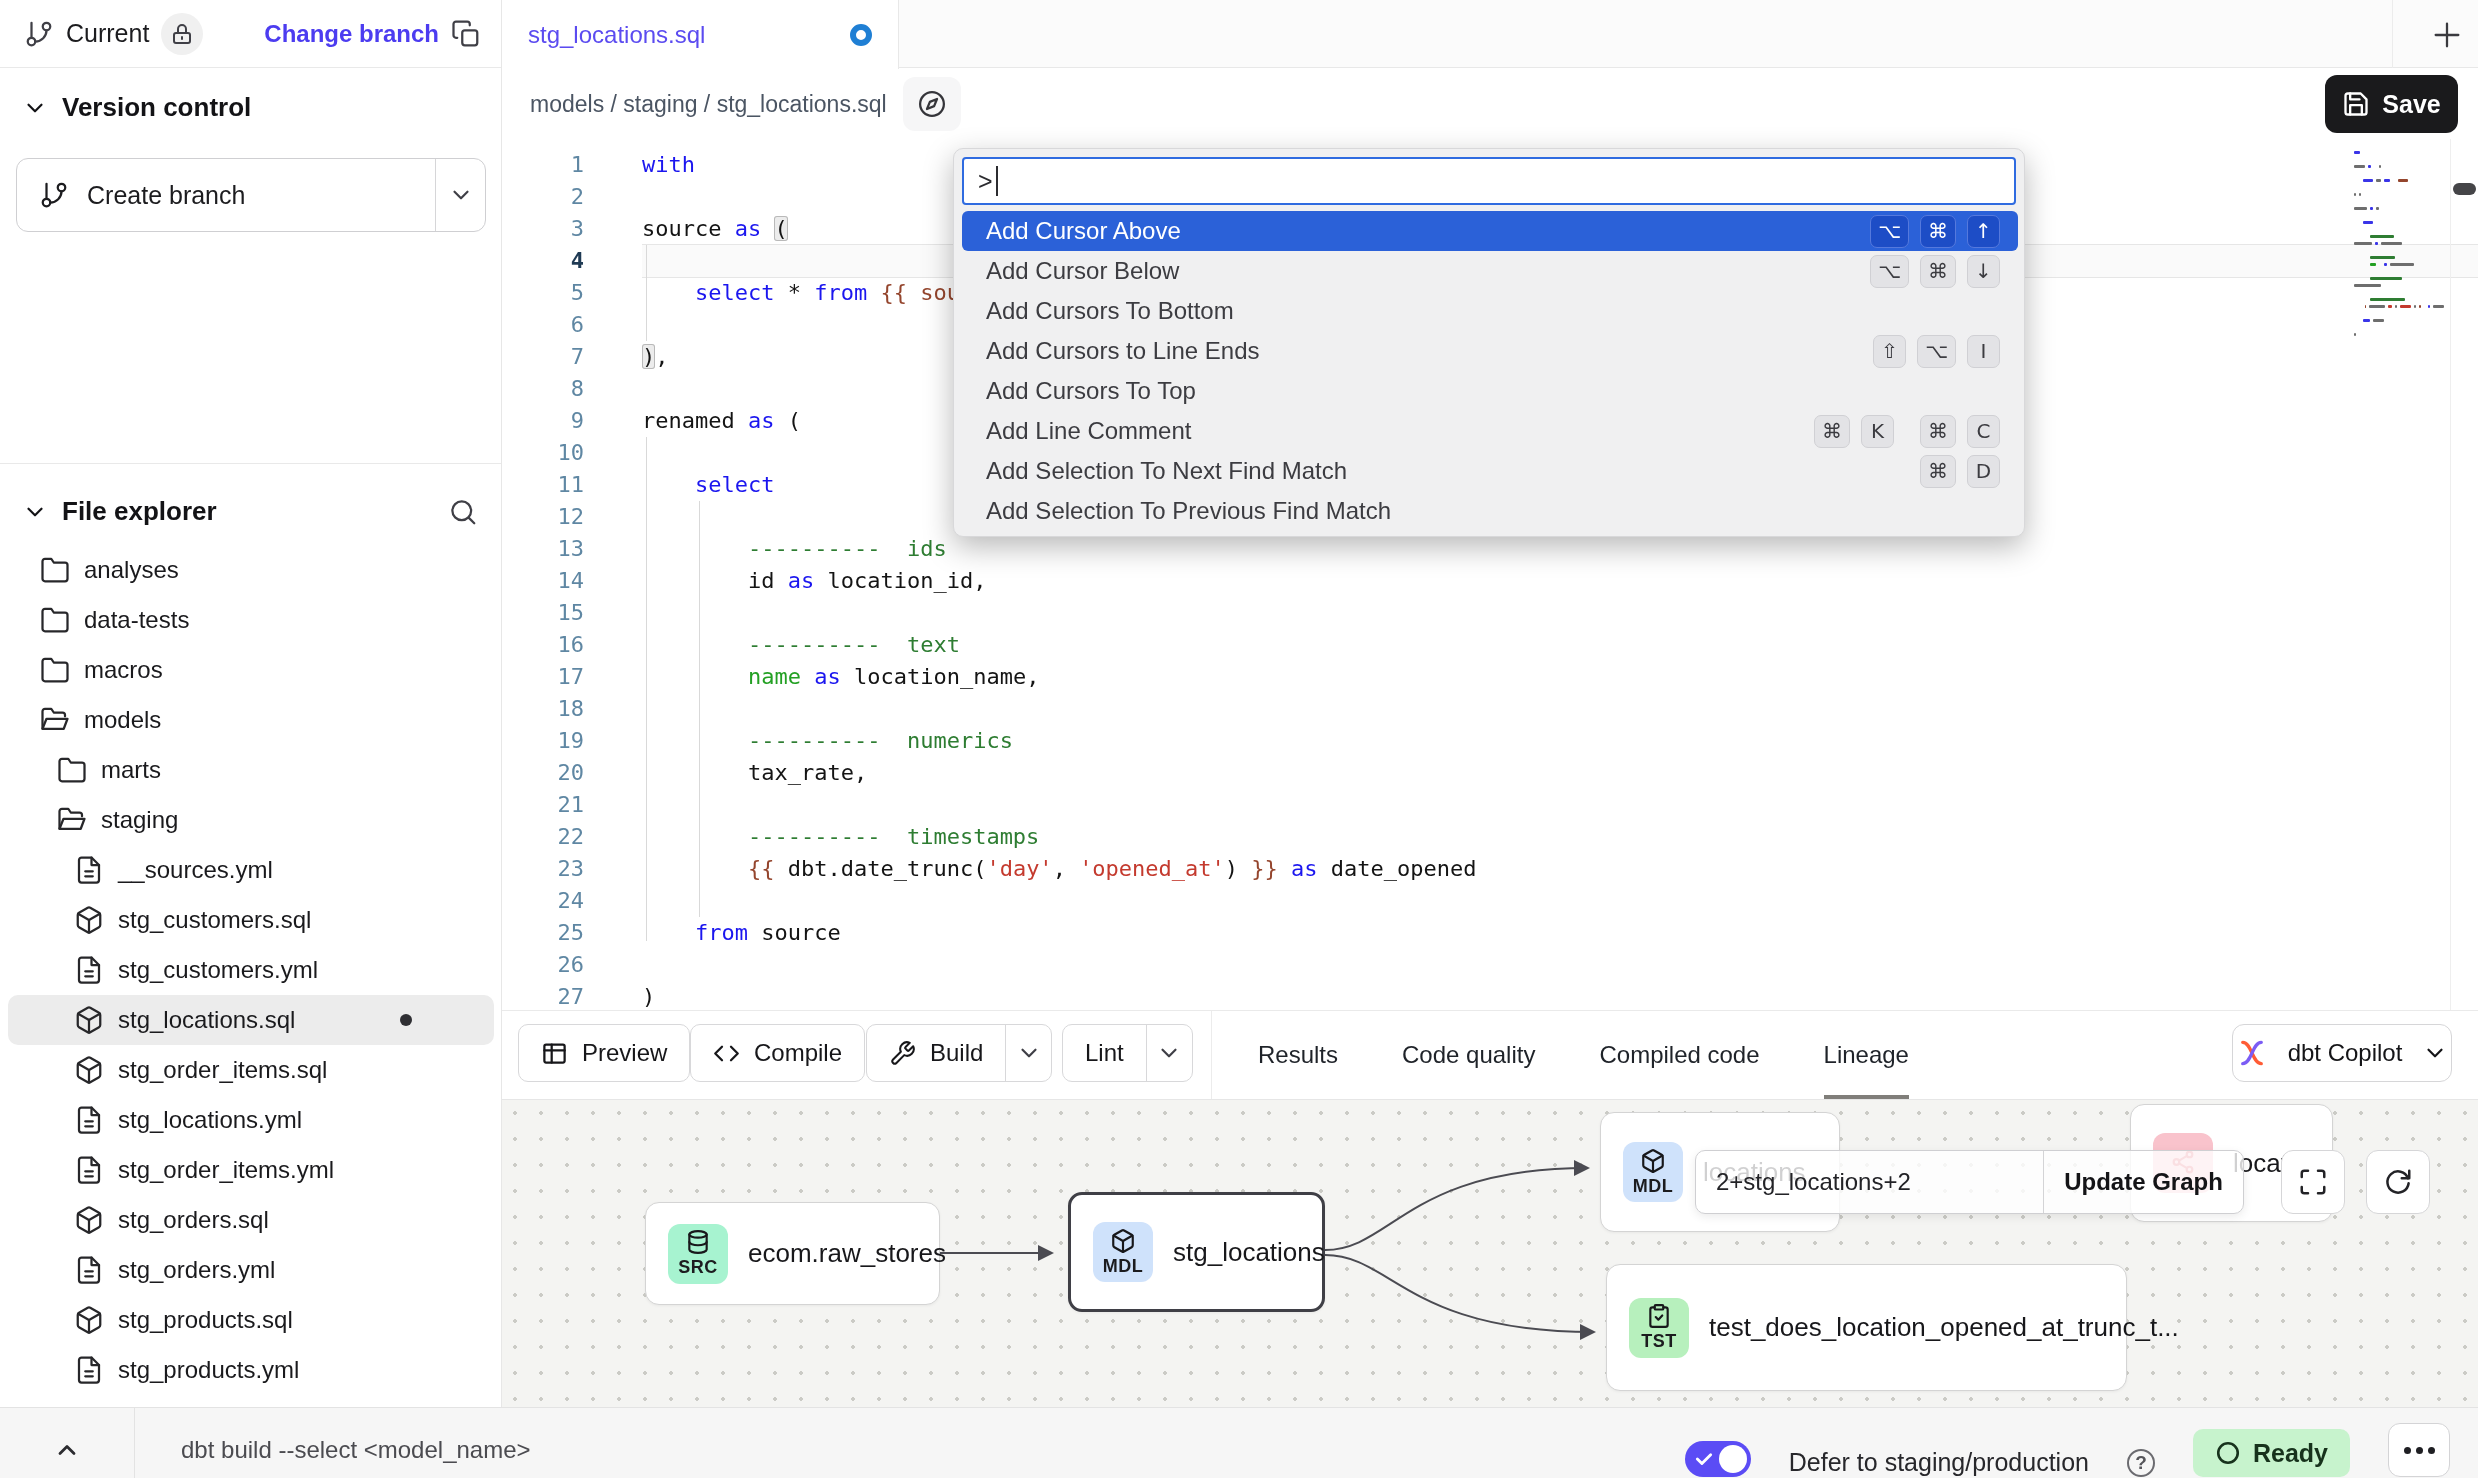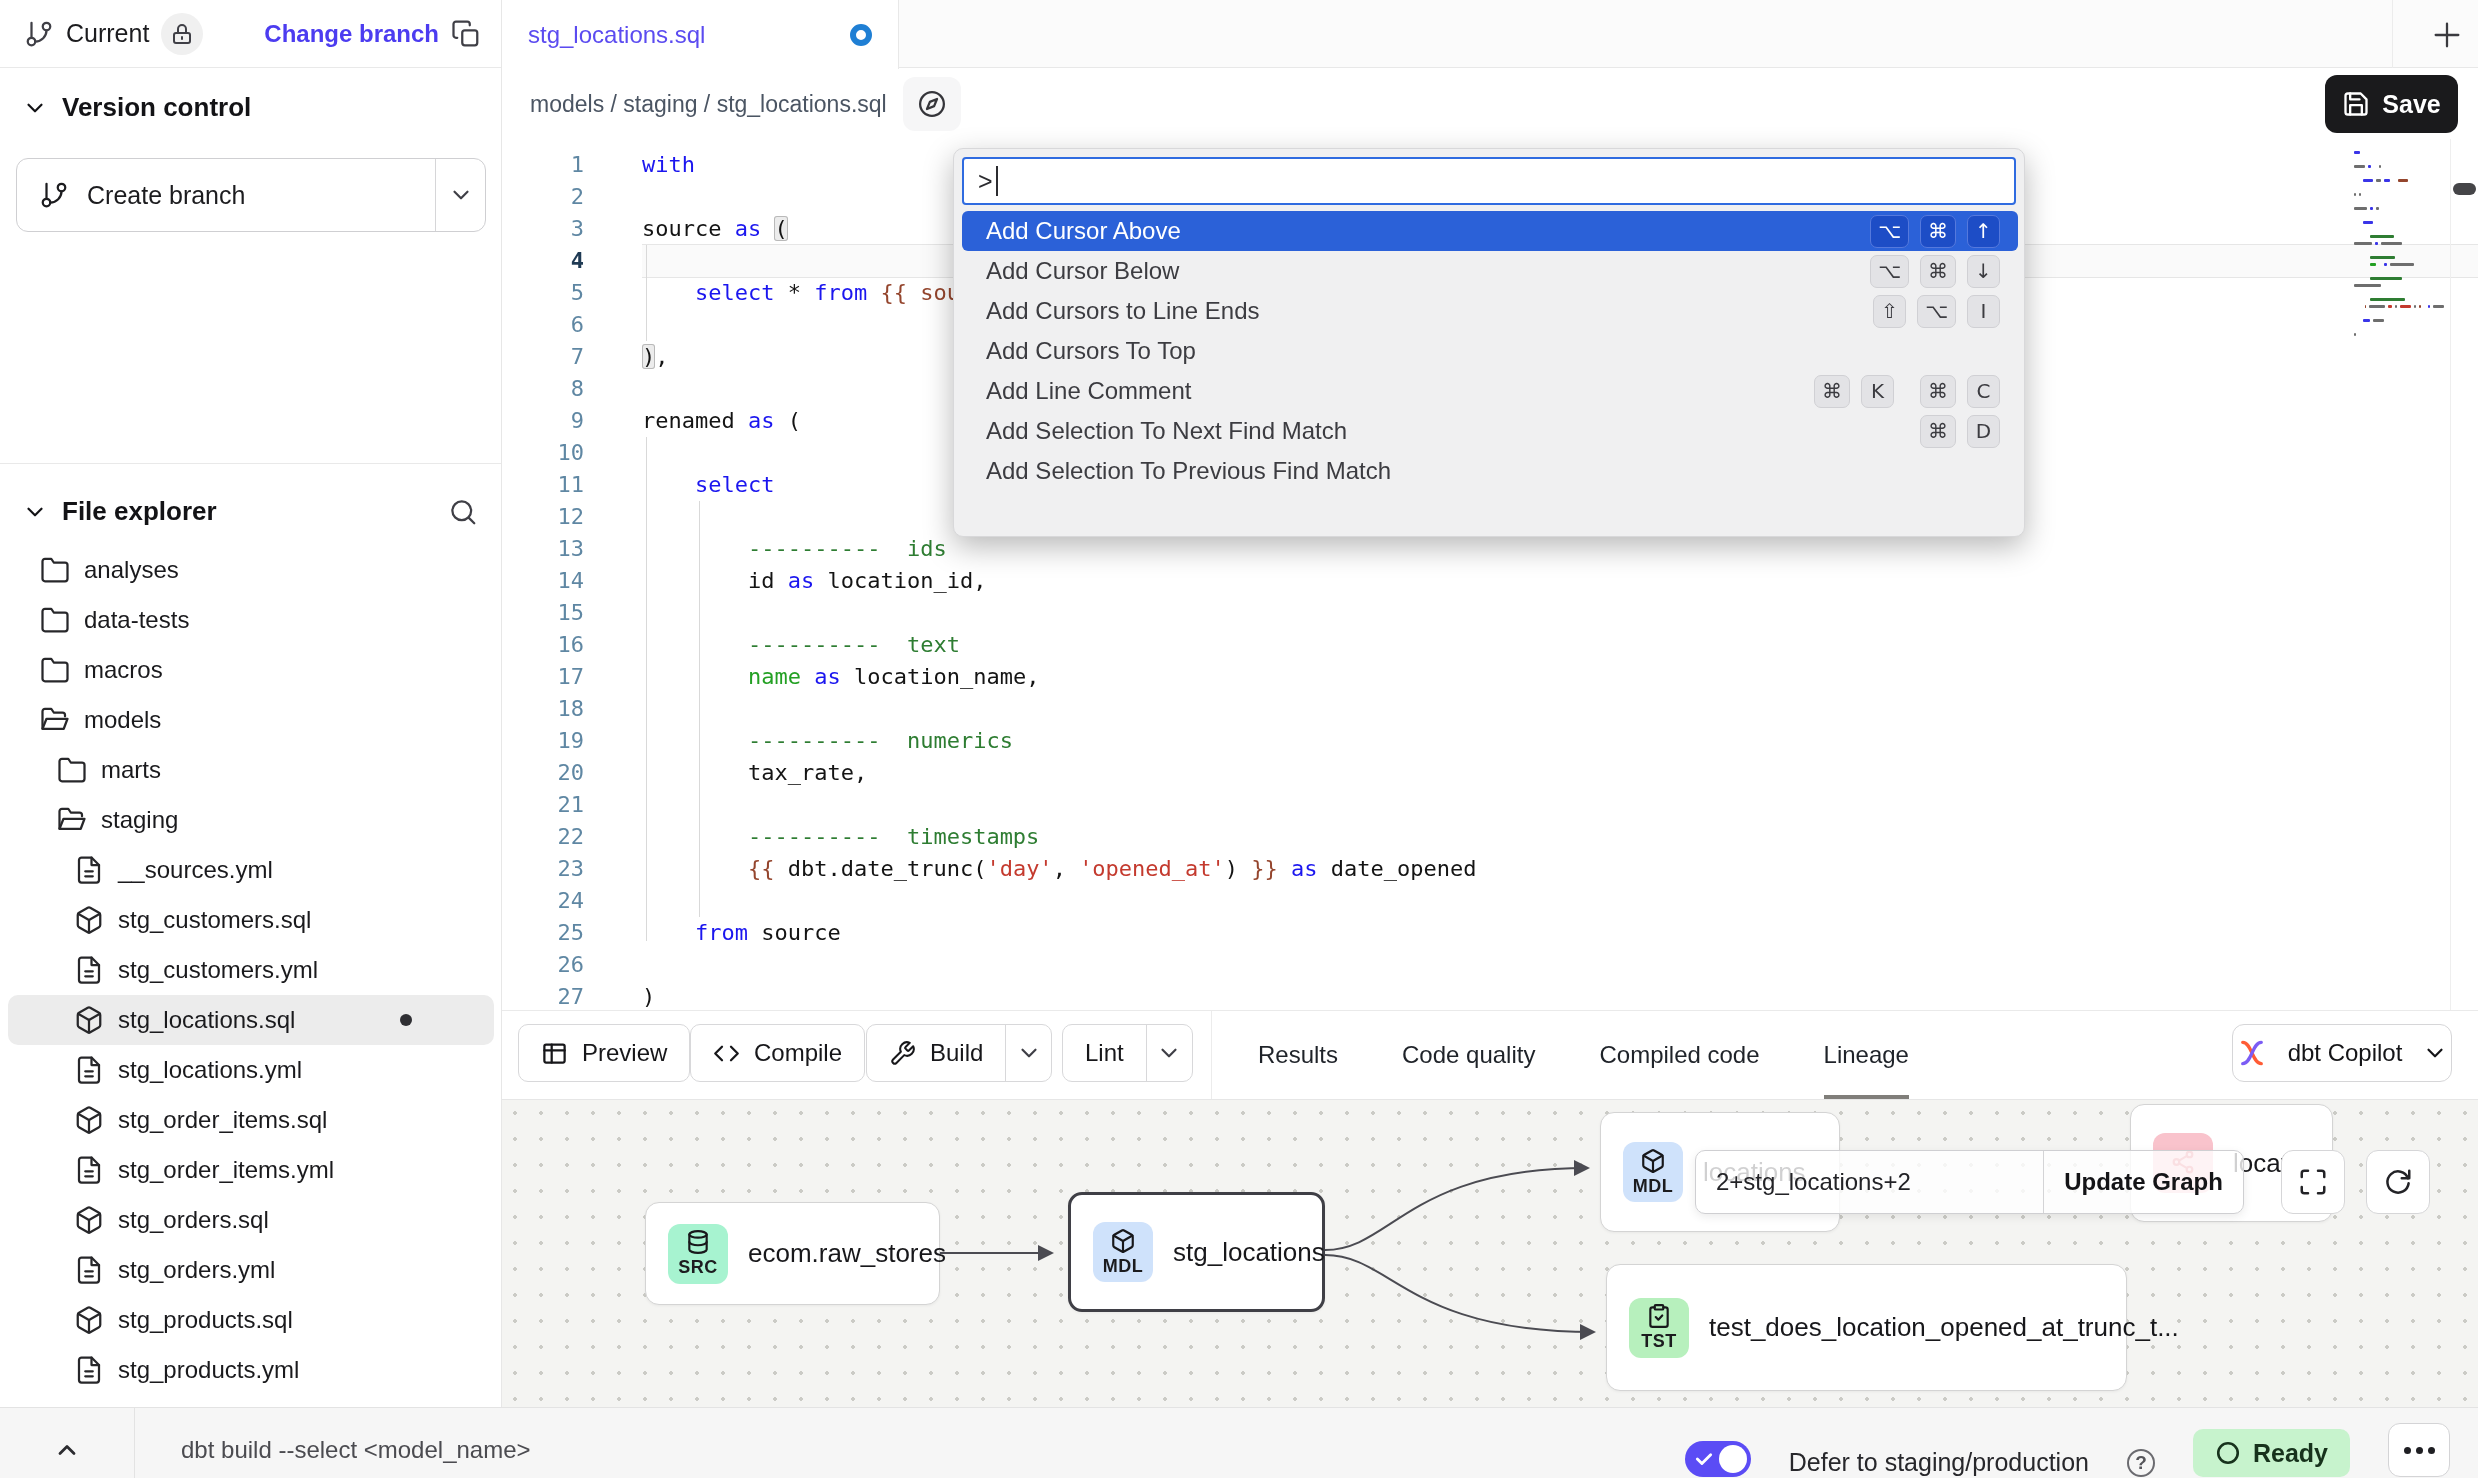--- a/index.html
+++ b/index.html
@@ -332,37 +332,37 @@
               <polyline points="3.27 6.96 12 12.01 20.73 6.96"></polyline>
               <line x1="12" y1="22.08" x2="12" y2="12"></line>
             </svg>
           </span>
           <span>stg_locations.sql</span>
           <span class="dot"></span>
         </div>
         <div class="frow" style="padding-left: 66px;">
           <span class="ficon">
             <svg width="30" height="30" viewBox="0 0 24 24" fill="none" stroke="currentColor" stroke-width="1.8" stroke-linecap="round" stroke-linejoin="round">
+              <path d="M21 16V8a2 2 0 0 0-1-1.73l-7-4a2 2 0 0 0-2 0l-7 4A2 2 0 0 0 3 8v8a2 2 0 0 0 1 1.73l7 4a2 2 0 0 0 2 0l7-4A2 2 0 0 0 21 16z"></path>
+              <polyline points="3.27 6.96 12 12.01 20.73 6.96"></polyline>
+              <line x1="12" y1="22.08" x2="12" y2="12"></line>
+            </svg>
+          </span>
+          <span>stg_order_items.sql</span>
+        </div>
+        <div class="frow" style="padding-left: 66px;">
+          <span class="ficon">
+            <svg width="30" height="30" viewBox="0 0 24 24" fill="none" stroke="currentColor" stroke-width="1.8" stroke-linecap="round" stroke-linejoin="round">
               <path d="M14 2H6a2 2 0 0 0-2 2v16a2 2 0 0 0 2 2h12a2 2 0 0 0 2-2V8z"></path>
               <polyline points="14 2 14 8 20 8"></polyline>
               <line x1="15" y1="13" x2="9" y2="13"></line>
               <line x1="15" y1="17" x2="9" y2="17"></line>
             </svg>
           </span>
           <span>stg_locations.yml</span>
-        </div>
-        <div class="frow" style="padding-left: 66px;">
-          <span class="ficon">
-            <svg width="30" height="30" viewBox="0 0 24 24" fill="none" stroke="currentColor" stroke-width="1.8" stroke-linecap="round" stroke-linejoin="round">
-              <path d="M21 16V8a2 2 0 0 0-1-1.73l-7-4a2 2 0 0 0-2 0l-7 4A2 2 0 0 0 3 8v8a2 2 0 0 0 1 1.73l7 4a2 2 0 0 0 2 0l7-4A2 2 0 0 0 21 16z"></path>
-              <polyline points="3.27 6.96 12 12.01 20.73 6.96"></polyline>
-              <line x1="12" y1="22.08" x2="12" y2="12"></line>
-            </svg>
-          </span>
-          <span>stg_order_items.sql</span>
         </div>
         <div class="frow" style="padding-left: 66px;">
           <span class="ficon">
             <svg width="30" height="30" viewBox="0 0 24 24" fill="none" stroke="currentColor" stroke-width="1.8" stroke-linecap="round" stroke-linejoin="round">
               <path d="M14 2H6a2 2 0 0 0-2 2v16a2 2 0 0 0 2 2h12a2 2 0 0 0 2-2V8z"></path>
               <polyline points="14 2 14 8 20 8"></polyline>
               <line x1="15" y1="13" x2="9" y2="13"></line>
               <line x1="15" y1="17" x2="9" y2="17"></line>
             </svg>
           </span>
@@ -632,20 +632,23 @@
           <span>Add Cursor Below</span>
           <span class="pkeys">
             <span class="pkey-group">
               <span class="key">⌥</span>
               <span class="key">⌘</span>
               <span class="key">↓</span>
             </span>
           </span>
         </div>
         <div class="prow">
+          <span>Add Cursors To Bottom</span>
+        </div>
+        <div class="prow">
           <span>Add Cursors to Line Ends</span>
           <span class="pkeys">
             <span class="pkey-group">
               <span class="key">⇧</span>
               <span class="key">⌥</span>
               <span class="key">I</span>
             </span>
           </span>
         </div>
         <div class="prow">

